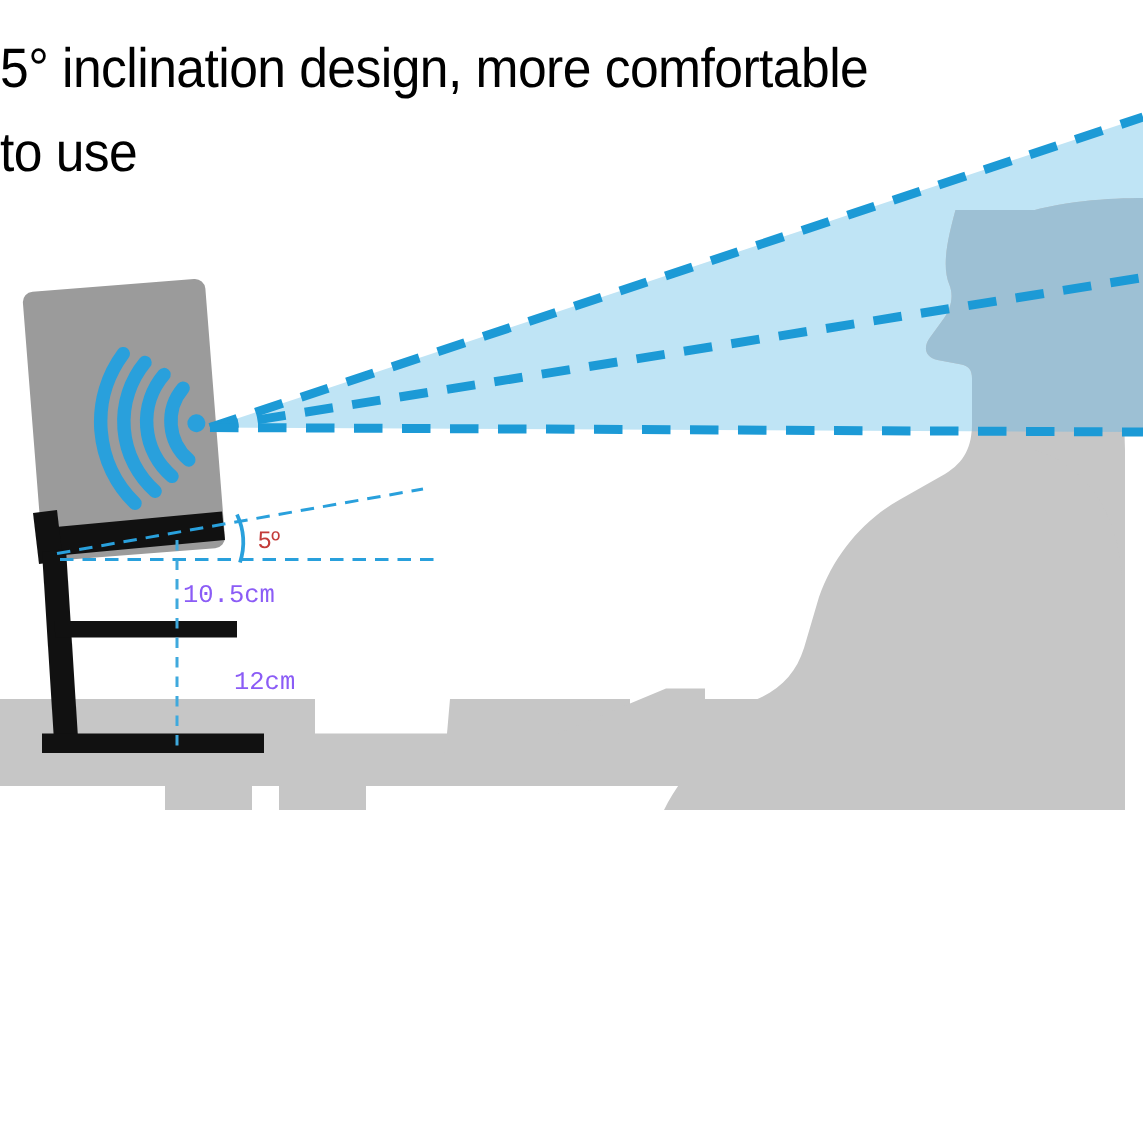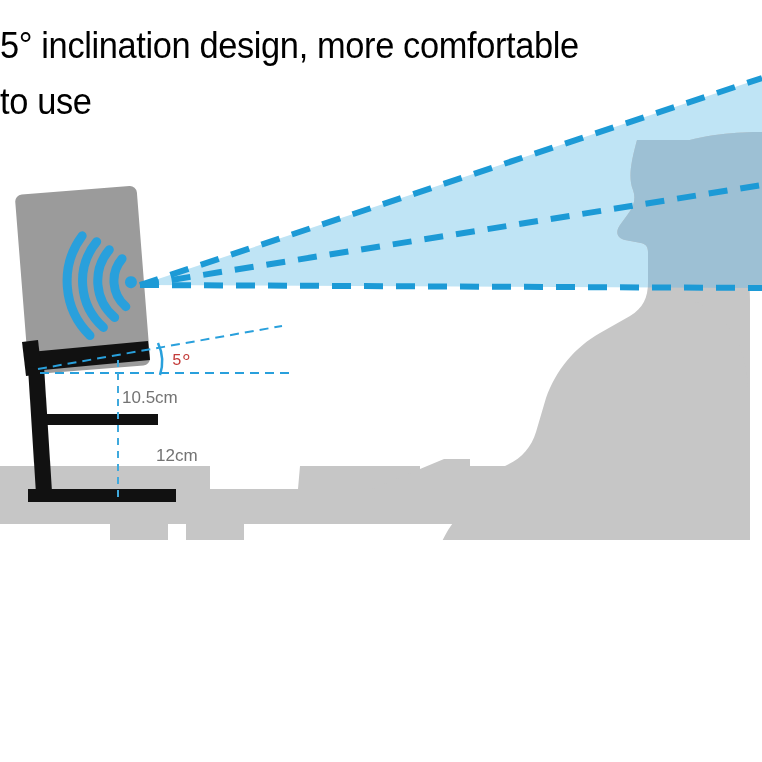--- a/index.html
+++ b/index.html
@@ -34,28 +34,28 @@
     line-height: 56px;
     letter-spacing: -0.4px;
     color: #000000;
     white-space: pre-wrap;
     font-weight: 400;
     transform: scaleX(0.93);
     transform-origin: 0 0;
   }
   .measure-label {
     position: absolute;
+    font-family: Liberation Mono, monospace;
+    font-size: 17px;
+    color: #8b5cf6;
+    white-space: nowrap;
+  }
+  .angle-label {
+    position: absolute;
     font-family: Liberation Sans, sans-serif;
-    font-size: 17px;
-    color: #737373;
-    white-space: nowrap;
-  }
-  .angle-label {
-    position: absolute;
-    font-family: Liberation Mono, monospace;
     font-size: 16px;
     color: #C33B39;
     white-space: nowrap;
   }
 </style>
 </head>
 <body>
 
 <div id="canvas">
 

